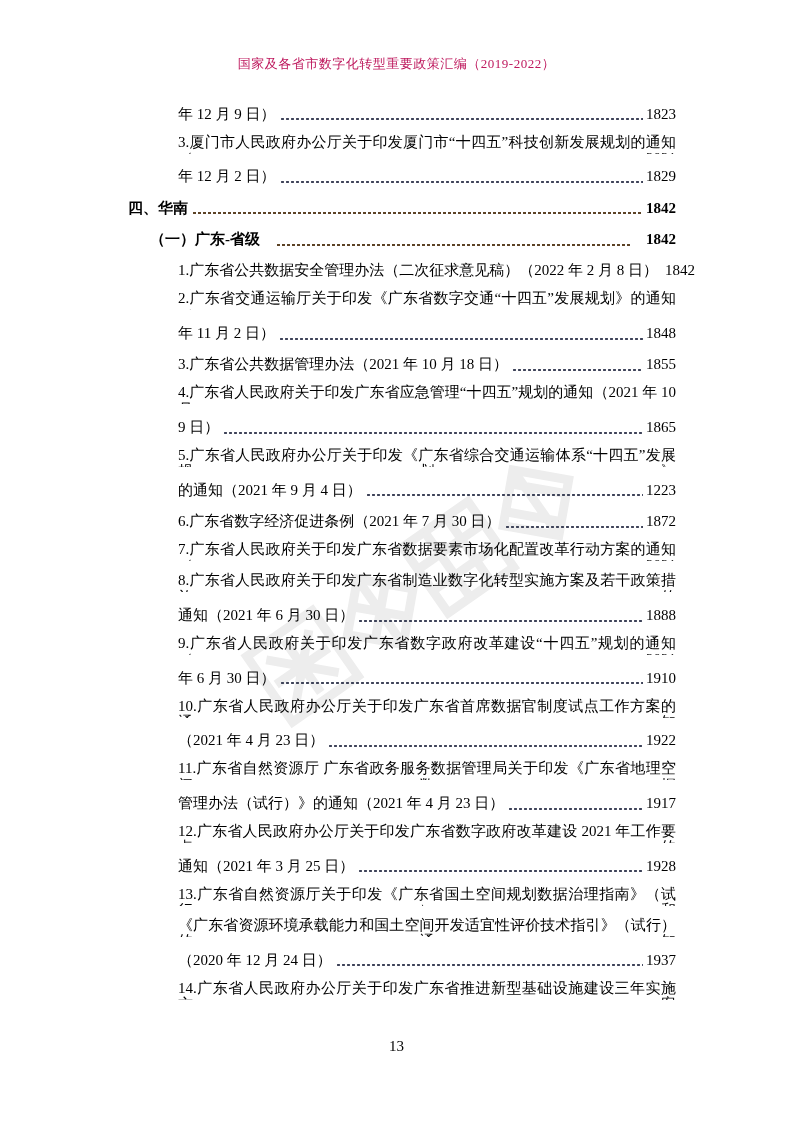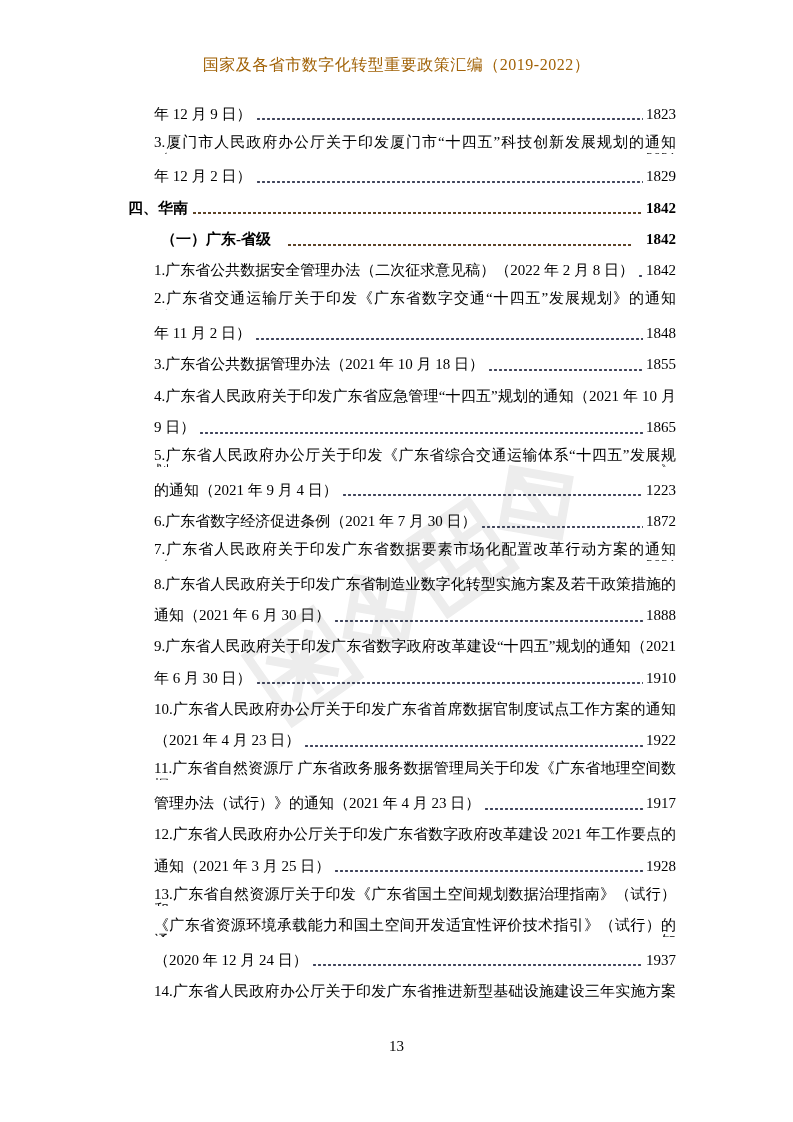--- a/index.html
+++ b/index.html
@@ -15,23 +15,23 @@
     overflow: hidden;
     font-family: "Liberation Serif", "DejaVu Serif", serif;
     color: #000000;
   }
   .header {
     position: absolute;
     top: 55px;
     left: 0;
     width: 100%;
     text-align: center;
-    font-size: 16px;
+    font-size: 13px;
     letter-spacing: 0.5px;
-    color: #a16207;
+    color: #be185d;
     z-index: 2;
     font-family: Liberation Serif, serif;
   }
   .watermark {
     position: absolute;
     left: 230px;
     top: 400px;
     z-index: 0;
     pointer-events: none;
   }
@@ -46,22 +46,22 @@
     display: flex;
     align-items: flex-end;
     height: 31.33px;
     box-sizing: border-box;
     padding-bottom: 6px;
     font-size: 15px;
     line-height: 1.1;
     white-space: nowrap;
   }
   .row.lvl0 { margin-left: 8px; }
-  .row.lvl1 { margin-left: 41px; gap: 12px; }
-  .row.lvl2 { margin-left: 34px; }
+  .row.lvl1 { margin-left: 30px; gap: 12px; }
+  .row.lvl2 { margin-left: 58px; }
   .row.bold { font-weight: bold; }
   .row .txt { flex: 0 0 auto; }
   .row.just .txt {
     flex: 1 1 auto;
     text-align: justify;
     text-align-last: justify;
     white-space: normal;
     overflow: hidden;
     max-height: 20px;
   }

